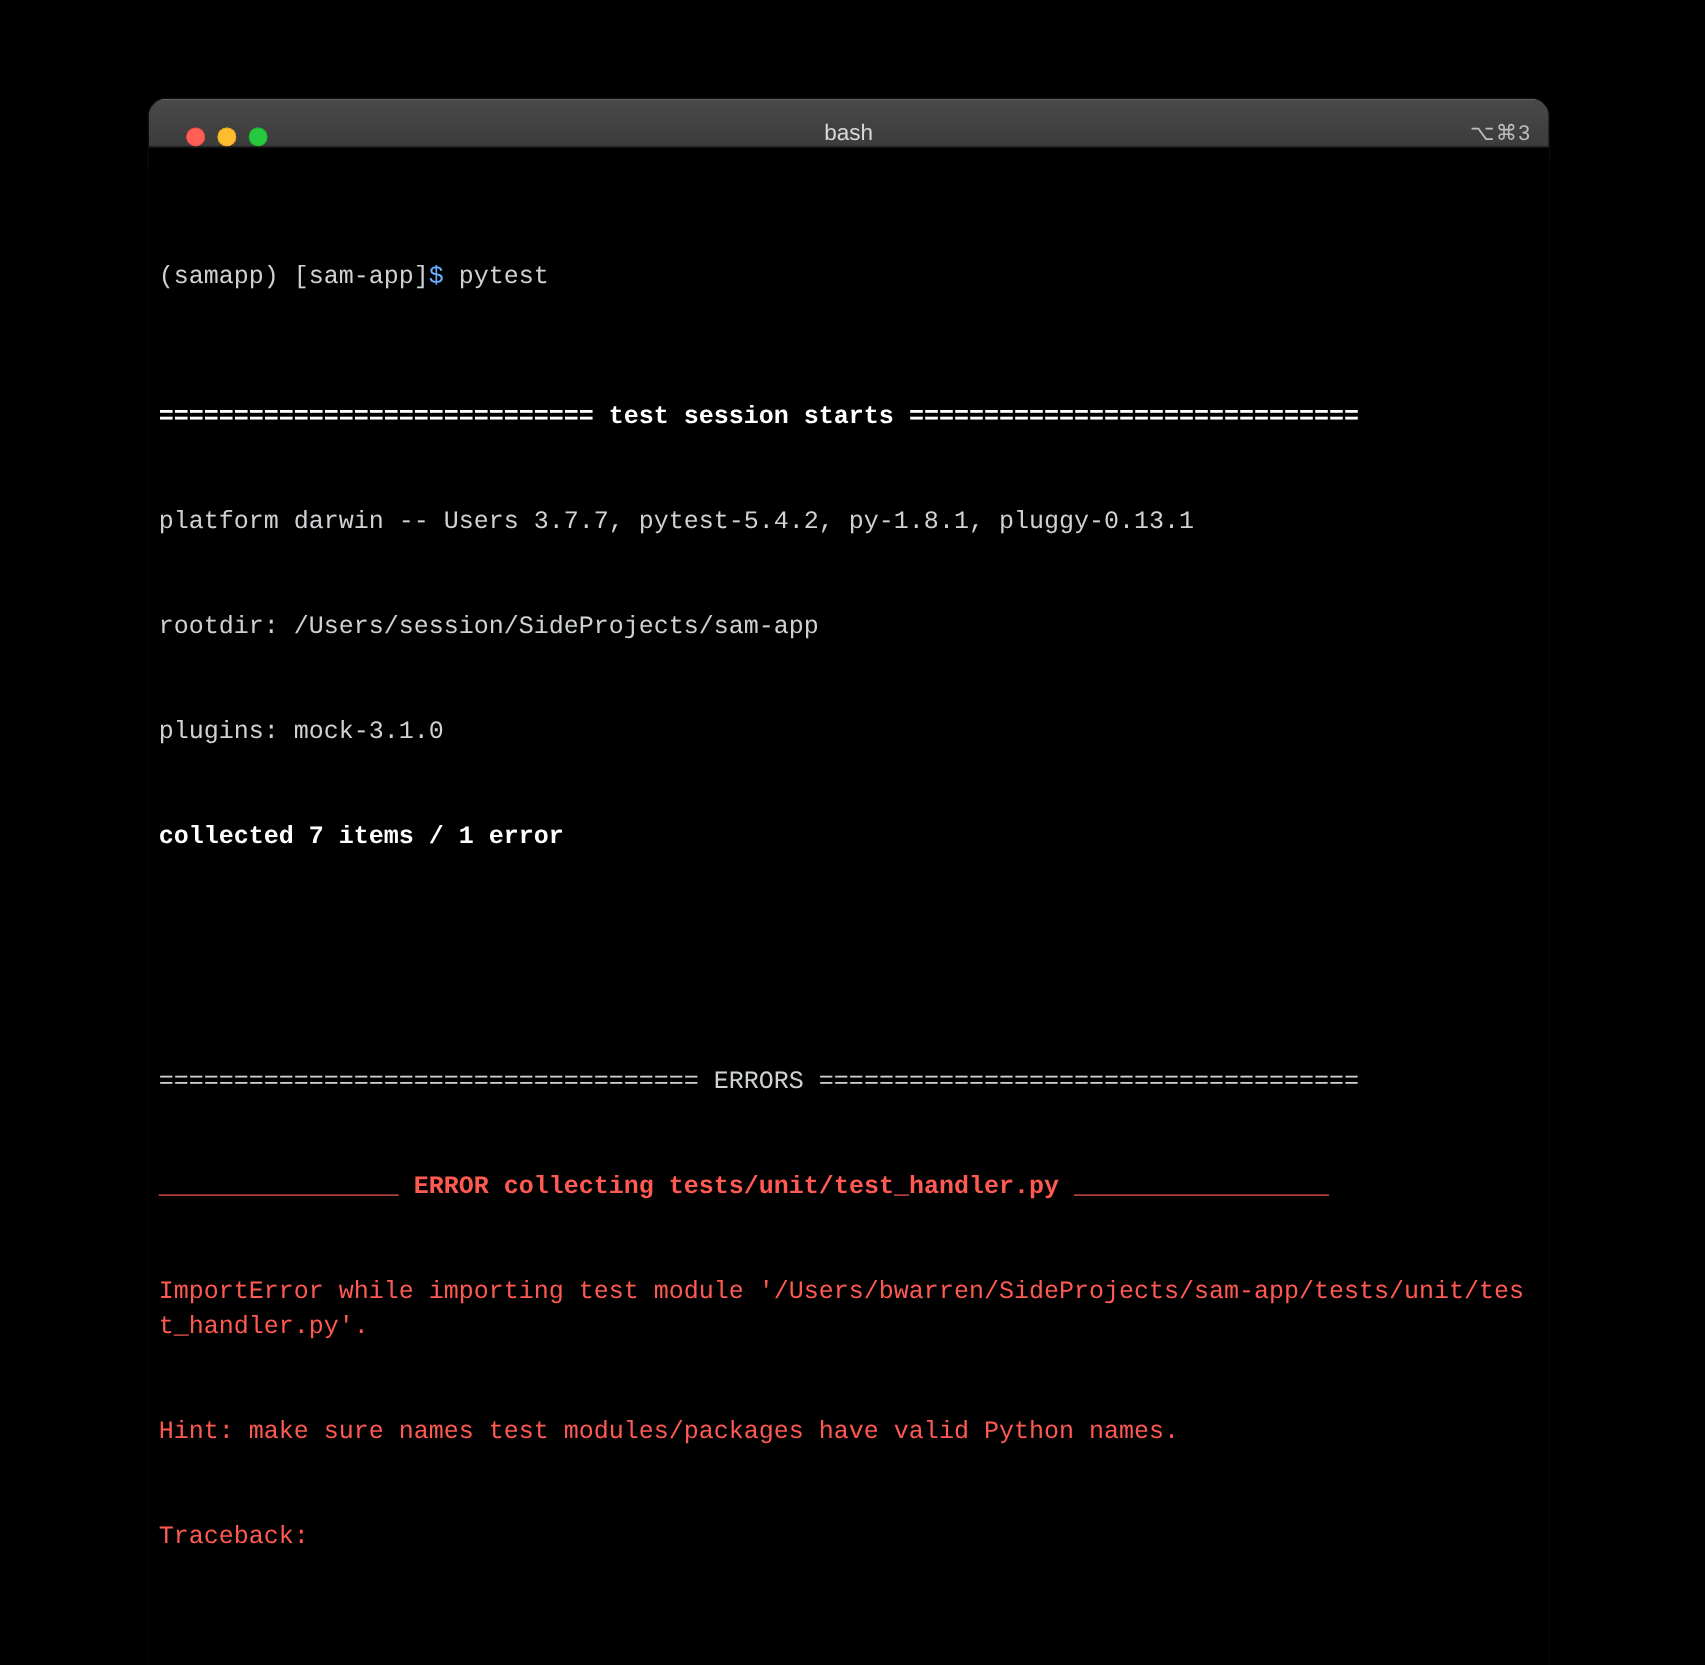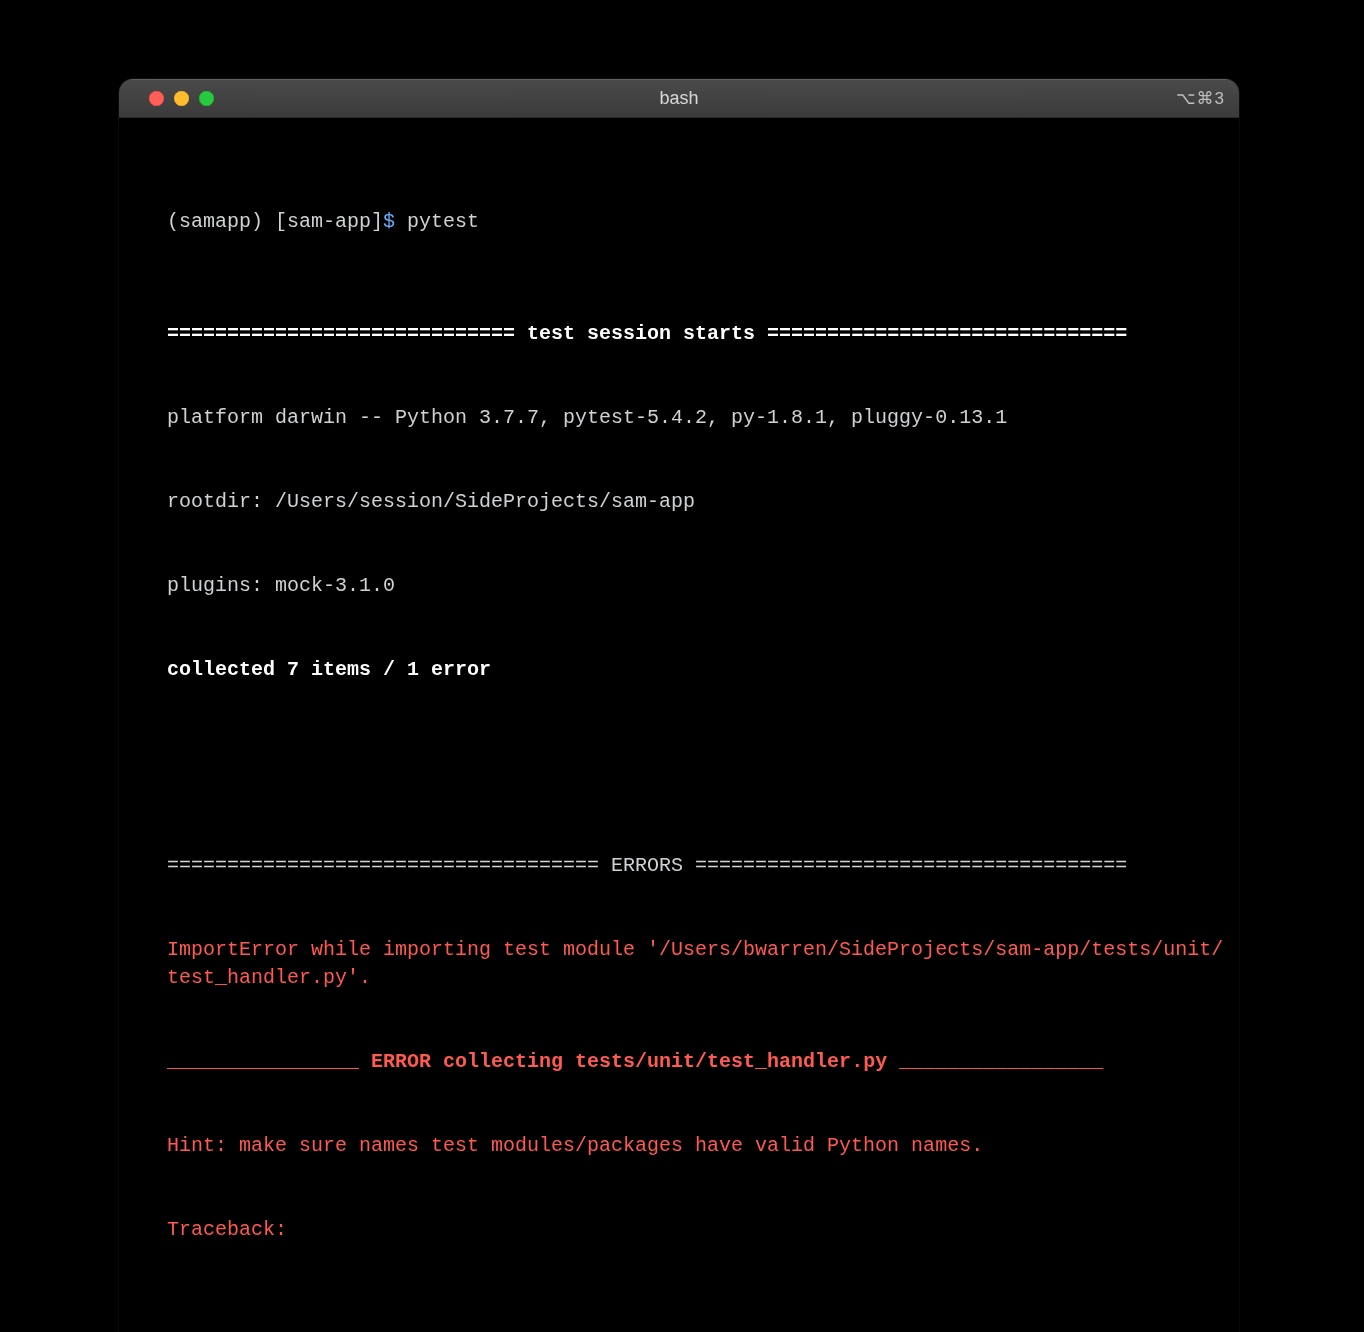--- a/index.html
+++ b/index.html
@@ -18,21 +18,21 @@
     background: #000;
     border-radius: 14px;
     overflow: hidden;
     box-shadow: 0 30px 80px rgba(0,0,0,0.8), 0 0 0 1px rgba(255,255,255,0.06);
   }
   .titlebar {
     height: 38px;
     background: linear-gradient(#4a4a4a, #3b3b3b);
     border-bottom: 1px solid #2a2a2a;
     display: flex;
-    align-items: center;
+    align-items: flex-end;
     position: relative;
     box-shadow: inset 0 1px 0 rgba(255,255,255,0.12);
     padding-left: 16px;
   }
   .lights {
     display: flex;
     gap: 10px;
     margin-left: 14px;
   }
   .light {
@@ -62,21 +62,21 @@
     letter-spacing: 1px;
   }
   .terminal {
     background: #000;
     padding: 6px 8px 14px 8px;
     font-size: 20px;
     line-height: 28px;
     color: #cfd2d4;
     white-space: pre;
   }
-  .row { white-space: pre-wrap; word-break: break-all; margin-left: 40px; }
+  .row { white-space: pre-wrap; word-break: break-all; }
   .gray  { color:#cfd2d4; }
   .cyan  { color:#68affc; }
   .white { color:#ffffff; }
   .bold  { font-weight:700; }
   .red    { color:#ff5a52; }
   .redbold{ color:#ff5a52; font-weight:700; }
   .green  { color:#2ecc71; }
 </style>
 </head>
 <body>
@@ -90,29 +90,29 @@
     </div>
     <div class="title">bash</div>
     <div class="shortcut">⌥⌘3</div>
   </div>
 
   <div class="terminal">
     
     <div class="row"><span class="gray">(samapp) </span><span class="gray">[sam-app]</span><span class="cyan">$ </span><span class="gray">pytest</span></div>
     
     <div class="row"><span class="white bold">============================= </span><span class="white bold">test session starts</span><span class="white bold"> ==============================</span></div>
-    <div class="row gray">platform darwin -- Python 3.7.7, pytest-5.4.2, py-1.8.1, pluggy-0.13.1</div>
+    <div class="row gray">platform darwin -- Users 3.7.7, pytest-5.4.2, py-1.8.1, pluggy-0.13.1</div>
     <div class="row gray">rootdir: /Users/session/SideProjects/sam-app</div>
     <div class="row gray">plugins: mock-3.1.0</div>
     <div class="row white bold">collected 7 items / 1 error</div>
     <div class="row">&nbsp;</div>
     
     <div class="row"><span class="gray">==================================== </span><span class="gray">ERRORS</span><span class="gray"> ====================================</span></div>
+    <div class="row"><span class="redbold">________________ </span><span class="redbold">ERROR collecting tests/unit/test_handler.py</span><span class="redbold"> _________________</span></div>
     <div class="row red">ImportError while importing test module '/Users/bwarren/SideProjects/sam-app/tests/unit/test_handler.py'.</div>
-    <div class="row"><span class="redbold">________________ </span><span class="redbold">ERROR collecting tests/unit/test_handler.py</span><span class="redbold"> _________________</span></div>
     <div class="row red">Hint: make sure names test modules/packages have valid Python names.</div>
     <div class="row red">Traceback:</div>
     
     
     
     
     
     
     
     

